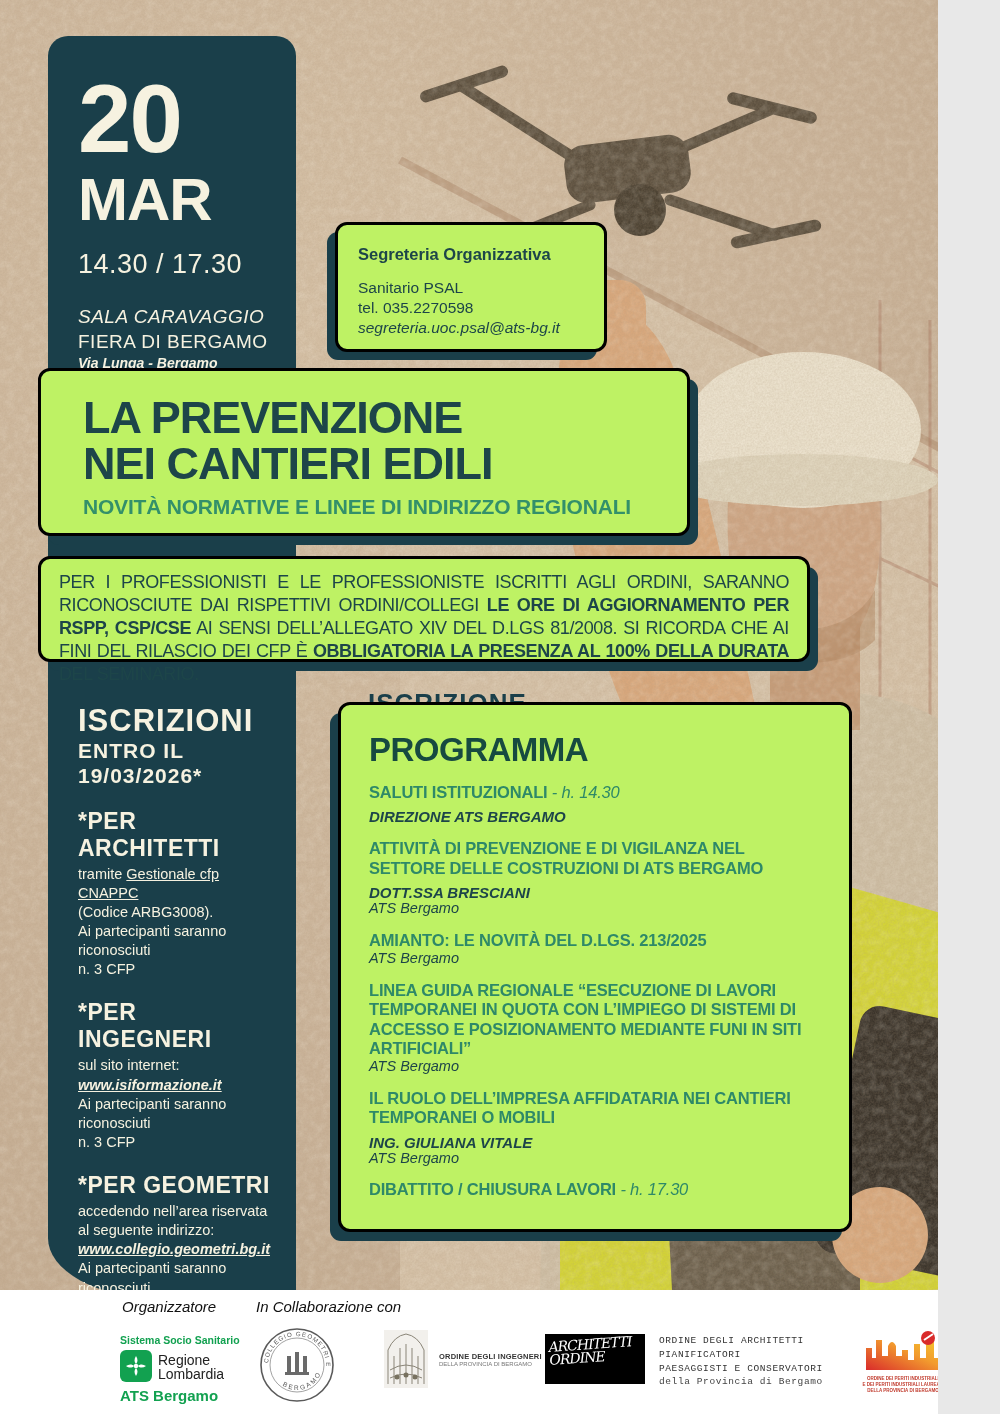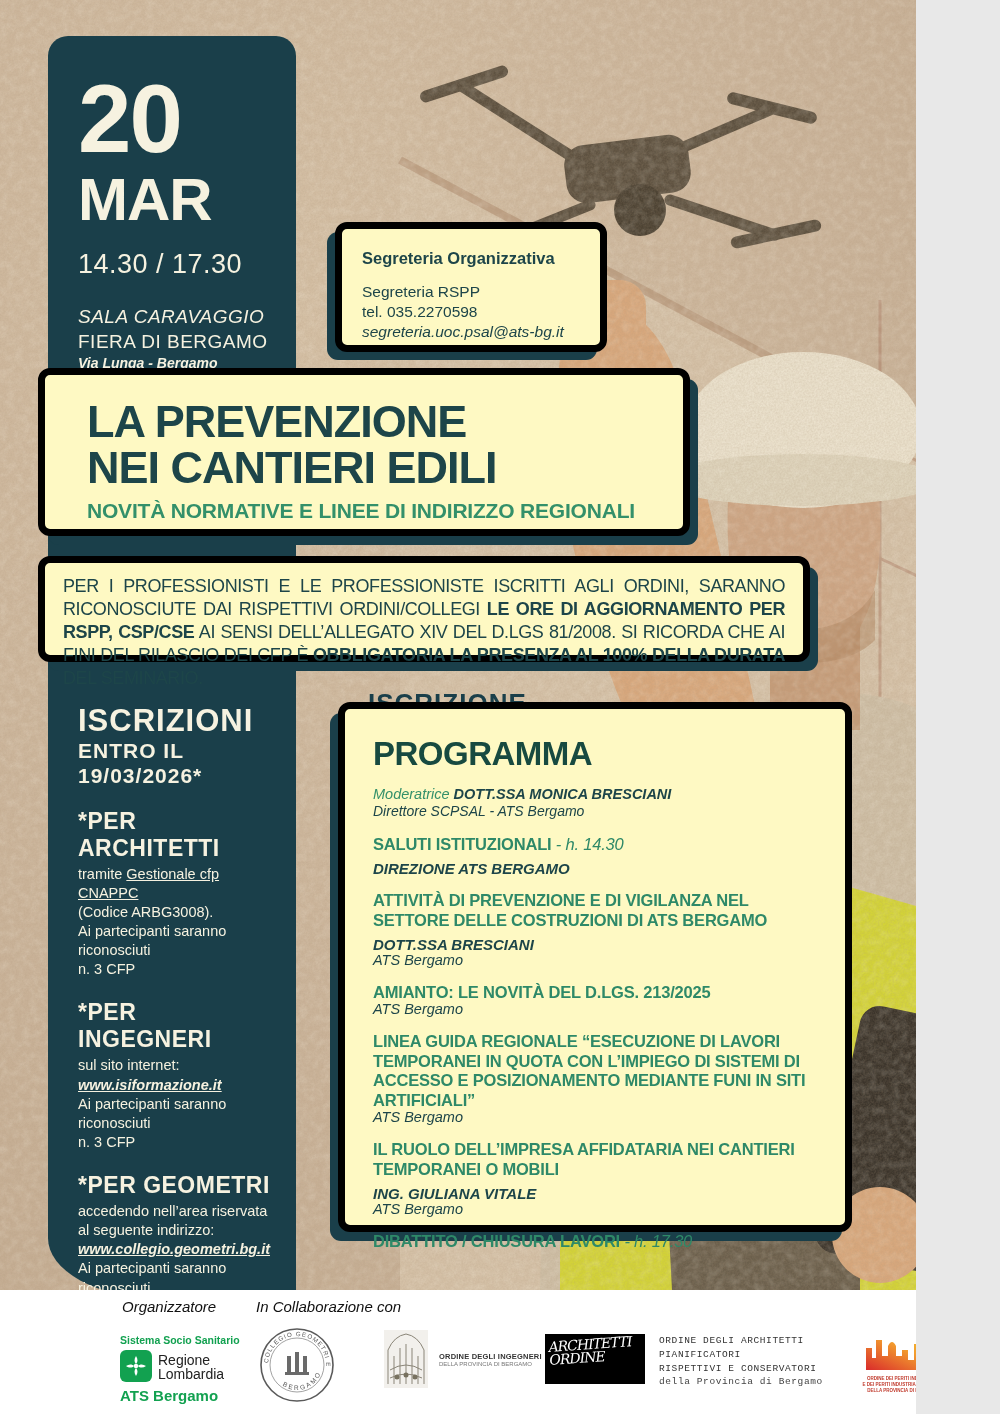--- a/index.html
+++ b/index.html
@@ -1,17 +1,17 @@
 <!DOCTYPE html>
 <html><head>
 <meta charset="utf-8">
 <style>
   html,body{margin:0;padding:0;background:#e8e8e8;}
   .poster{position:relative;width:916px;height:1414px;background:#ffffff;overflow:hidden;
-          font-family:"Liberation Sans",sans-serif;}
+          font-family:"Liberation Sans",sans-serif;padding-left:22px;}
 
   
   .photo{position:absolute;left:0;top:0;width:1000px;height:1290px;
          background:radial-gradient(ellipse at 30% 25%, #d4bfa4 0%, #c9b298 55%, #bfa78c 100%);
          border-bottom-right-radius:70px;overflow:hidden;}
   .photo svg.scene{position:absolute;left:0;top:0;}
   .noise{position:absolute;left:0;top:0;pointer-events:none;}
 
   
   .sidebar{position:absolute;left:48px;top:36px;width:248px;height:1262px;background:#1a3f4a;
@@ -32,21 +32,21 @@
   .reg-body{font-size:14.5px;line-height:1.32;}
   .reg-intro{display:block;white-space:pre-line;}
   .sec0 .reg-intro{display:inline;}
   .reg-link{color:#f6f2e0;text-decoration:underline;cursor:pointer;}
   .sec1 .reg-link,.sec2 .reg-link{font-weight:bold;font-style:italic;display:block;}
   .sec3 .reg-link{display:block;}
   .reg-post{display:block;}
   .reg-note{white-space:pre-line;}
 
   
-  .cream-box{position:absolute;background:#fef9c3;border:7px solid #000000;border-radius:12px;}
+  .cream-box{position:absolute;background:#bef264;border:3px solid #000000;border-radius:12px;}
   .secretariat{left:335px;top:222px;width:272px;height:130px;box-shadow:-9px 9px 0 -1px #1a3f4a;
                padding:20px 20px;box-sizing:border-box;color:#1d4549;}
   .sec-title{font-size:16.5px;font-weight:bold;}
   .sec-line{font-size:15.5px;line-height:1.3;}
   .sec-line.first{margin-top:14px;}
   .sec-line.em{font-style:italic;}
 
   .titlebox{left:38px;top:368px;width:652px;height:168px;box-shadow:9px 10px 0 -1px #1a3f4a;
             padding:24px 20px 0 42px;box-sizing:border-box;}
   .main-title{font-size:45px;font-weight:bold;letter-spacing:-1px;color:#1d4549;line-height:1.02;}
@@ -225,42 +225,37 @@
           <a class="reg-link">info@periti-industriali.bergamo.it</a>
 
         </div>
       </div>
 
     </div>
   </div>
 
   <div class="cream-box secretariat">
     <div class="sec-title">Segreteria Organizzativa</div>
-    <div class="sec-line first">Segreteria RSPP</div>
+    <div class="sec-line first">Sanitario PSAL</div>
     <div class="sec-line">tel. 035.2270598</div>
     <div class="sec-line em">segreteria.uoc.psal@ats-bg.it</div>
   </div>
 
   <div class="cream-box titlebox">
     <div class="main-title">LA PREVENZIONE</div>
     <div class="main-title">NEI CANTIERI EDILI</div>
     <div class="sub-title">NOVITÀ NORMATIVE E LINEE DI INDIRIZZO REGIONALI</div>
   </div>
 
   <div class="cream-box cfpbox">
     <div class="cfp-text"><span>PER I PROFESSIONISTI E LE PROFESSIONISTE ISCRITTI AGLI ORDINI, SARANNO RICONOSCIUTE DAI RISPETTIVI ORDINI/COLLEGI </span><b>LE ORE DI AGGIORNAMENTO PER RSPP, CSP/CSE</b><span> AI SENSI DELL’ALLEGATO XIV DEL D.LGS 81/2008. SI RICORDA CHE AI FINI DEL RILASCIO DEI CFP È </span><b>OBBLIGATORIA LA PRESENZA AL 100% DELLA DURATA</b><span> DEL SEMINARIO.</span></div>
   </div>
 
   <div class="cream-box programbox">
     <div class="prog-title">PROGRAMMA</div>
-    <div class="moderator">
-      <span class="mod-label">Moderatrice</span>
-      <span class="mod-name">DOTT.SSA MONICA BRESCIANI</span>
-      <div class="mod-role">Direttore SCPSAL - ATS Bergamo</div>
-    </div>
 
     <div class="prog-item">
       <div class="pi-title"><span>SALUTI ISTITUZIONALI</span> <span class="pi-time">- h. 14.30</span></div>
       <div class="pi-speaker">DIREZIONE ATS BERGAMO</div>
 
     </div>
     <div class="prog-item">
       <div class="pi-title"><span>ATTIVITÀ DI PREVENZIONE E DI VIGILANZA NEL SETTORE DELLE COSTRUZIONI DI ATS BERGAMO</span></div>
       <div class="pi-speaker">DOTT.SSA BRESCIANI</div>
       <div class="pi-org">ATS Bergamo</div>
@@ -351,21 +346,21 @@
     <div class="arch">
       <div class="arch-box">
         <div class="arch-scrawl">
           <div>ARCHITETTI</div>
           <div>ORDINE</div>
         </div>
       </div>
       <div class="arch-lines">
         <div>ORDINE DEGLI ARCHITETTI</div>
         <div>PIANIFICATORI</div>
-        <div>RISPETTIVI E CONSERVATORI</div>
+        <div>PAESAGGISTI E CONSERVATORI</div>
         <div class="low">della Provincia di Bergamo</div>
       </div>
     </div>
 
     <div class="periti">
       <svg width="78" height="42" viewBox="0 0 78 42">
         <defs>
           <linearGradient id="pg" x1="0" y1="1" x2="1" y2="0">
             <stop offset="0" stop-color="#d92b2b"></stop>
               <stop offset="0.55" stop-color="#f29b2e"></stop>

